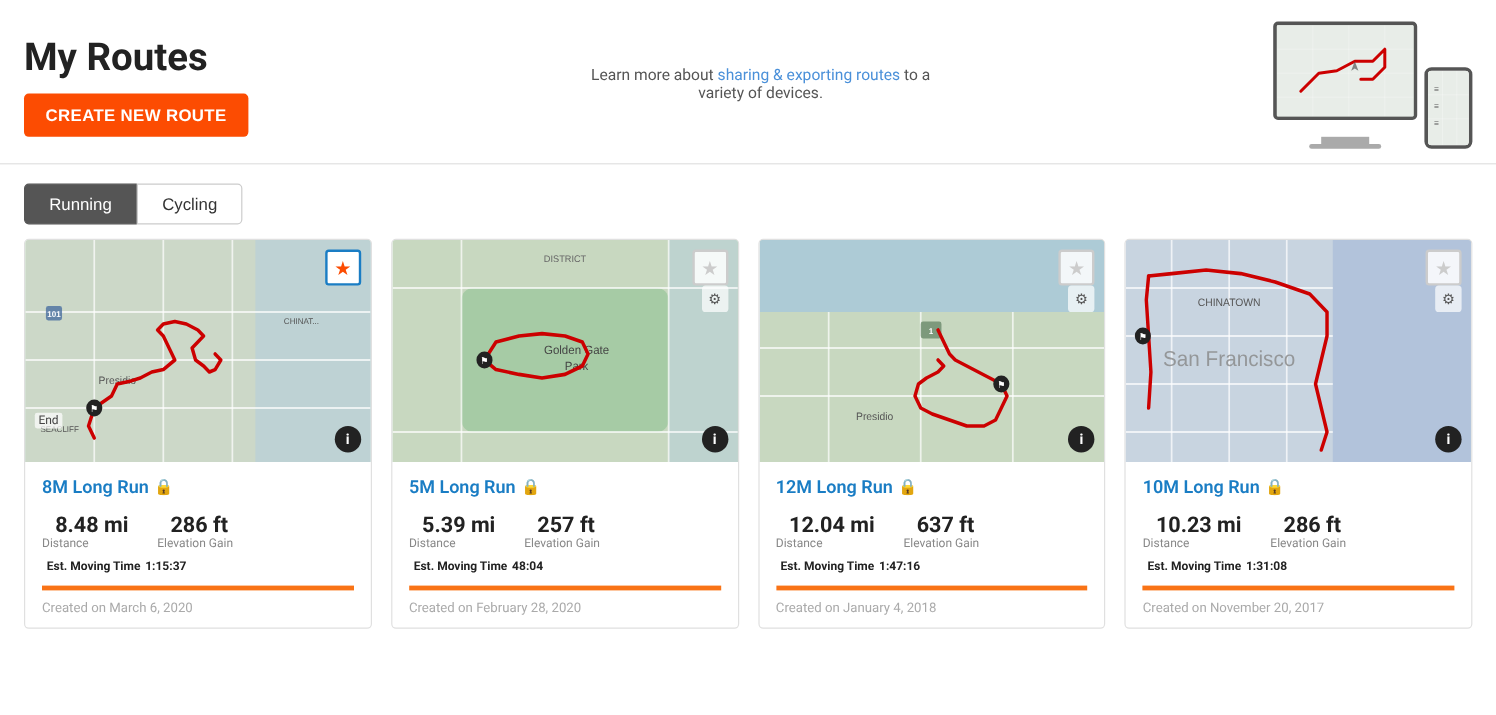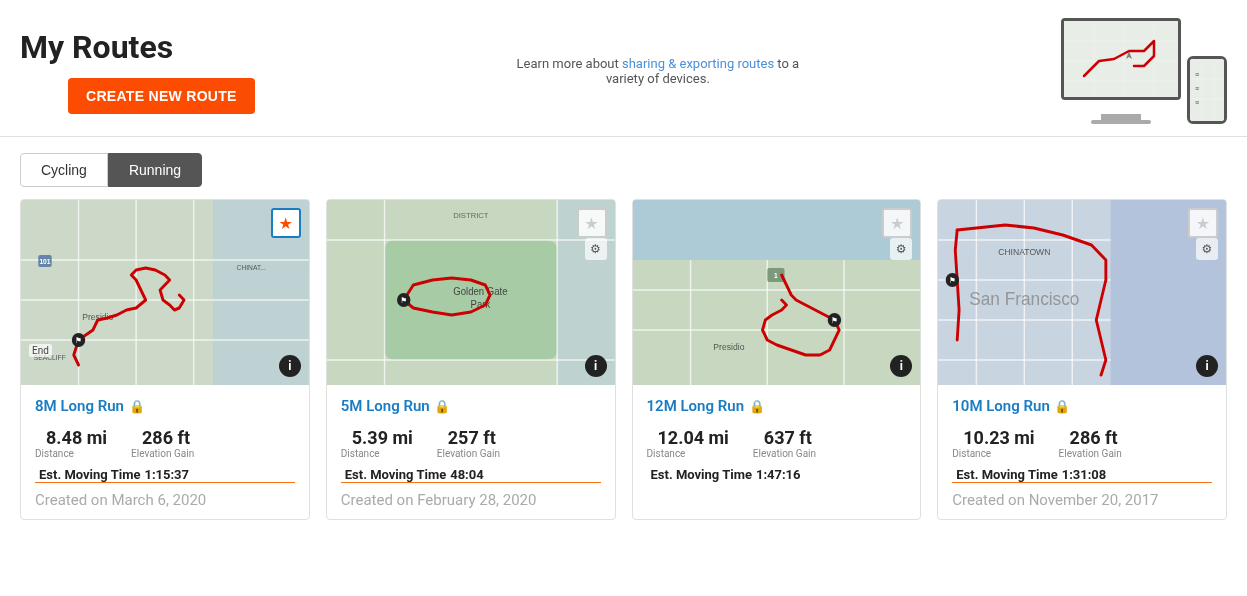--- a/index.html
+++ b/index.html
@@ -28,21 +28,20 @@
       background: #fc4c02;
       color: #fff;
       border: none;
       border-radius: 4px;
       padding: 10px 18px;
       font-size: 14px;
       font-weight: 700;
       cursor: pointer;
       text-transform: uppercase;
       letter-spacing: 0.3px;
-      margin-left: 48px;
     }
     .header-center {
       flex: 1;
       text-align: center;
       padding: 0 40px;
       font-size: 13px;
       color: #555;
       max-width: 380px;
     }
     .header-center a {
@@ -271,32 +270,33 @@
       font-size: 18px;
       font-weight: 700;
       color: #222;
       margin-left: 11px;
     }
     .stat-label {
       font-size: 10px;
       color: #888;
     }
     .moving-time-row {
-      font-size: 13px;
+      font-size: 10px;
       color: #555;
+      margin-bottom: 10px;
     }
     .moving-time-row span {
       font-weight: 700;
       color: #222;
       margin-left: 4px;
     }
     .created-on {
-      font-size: 15px;
+      font-size: 11px;
       color: #aaa;
-      border-top: 1px solid #f97316;
+      border-top: 4px solid #f97316;
       padding-top: 8px;
       margin-top: 0;
     }
     
     .route-svg {
       position: absolute;
       top: 0; left: 0;
       width: 100%;
       height: 100%;
     }
@@ -366,22 +366,22 @@
             <text x="5" y="46" font-size="7" fill="#555" font-family="sans-serif">≡</text>
           </svg>
         </div>
       </div>
     </div>
   </div>
 </div>
 
 <div class="tabs-section">
   <div class="tabs">
+    <button class="tab active">Running</button>
     <button class="tab">Cycling</button>
-    <button class="tab active">Running</button>
   </div>
 </div>
 
 <div class="routes-grid">
 
   <div class="route-card">
     <div class="route-map map1">
       <svg class="route-svg" viewBox="0 0 300 185" preserveAspectRatio="none">
         <rect width="300" height="185" fill="#ccd8c8"></rect>
 
@@ -530,20 +530,21 @@
           <span class="stat-label">Distance</span>
         </div>
         <div class="stat-item">
           <span class="stat-value">637 ft</span>
           <span class="stat-label">Elevation Gain</span>
         </div>
       </div>
       <div class="moving-time-row">
         <span>Est. Moving Time</span><span style="font-weight: 700; color: rgb(34, 34, 34); margin-left: 4px;">1:47:16</span>
       </div>
+      <div class="created-on">Created on January 4, 2018</div>
     </div>
   </div>
 
   <div class="route-card">
     <div class="route-map map4">
       <svg class="route-svg" viewBox="0 0 300 185" preserveAspectRatio="none">
         <rect width="300" height="185" fill="#c8d4e0"></rect>
 
         <rect x="180" y="0" width="120" height="185" fill="#a8bcd8" opacity="0.7"></rect>
 

